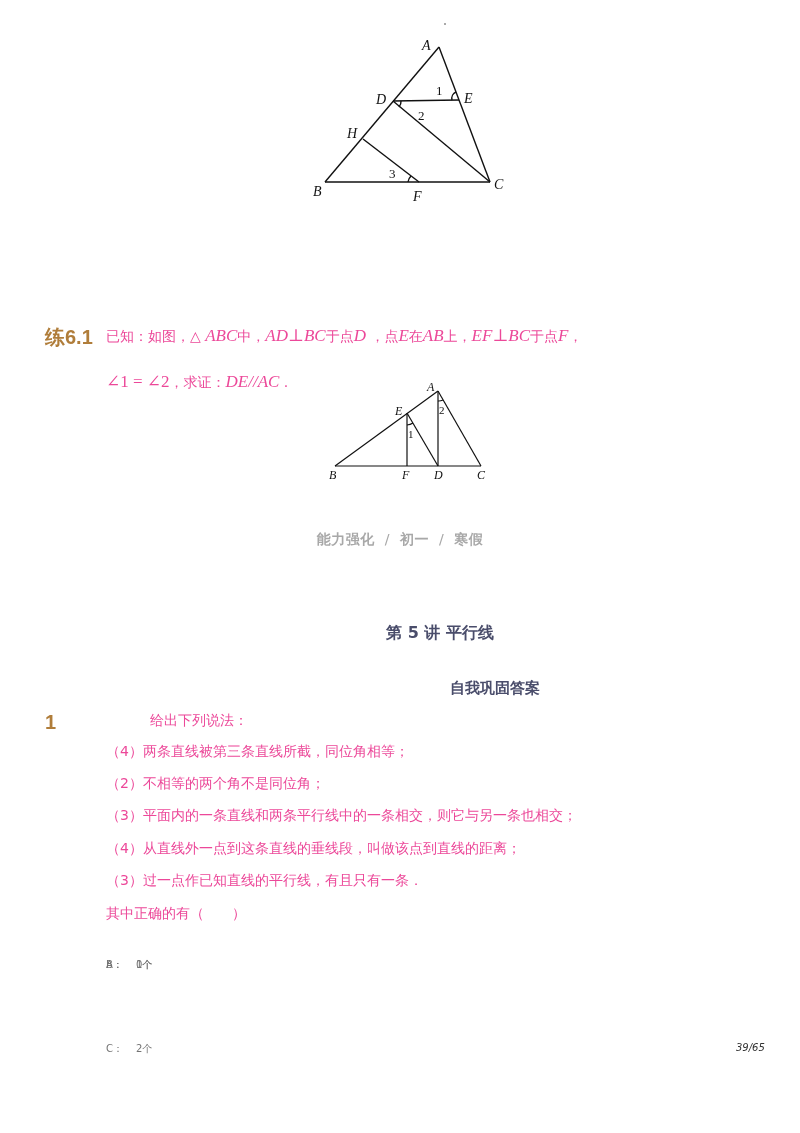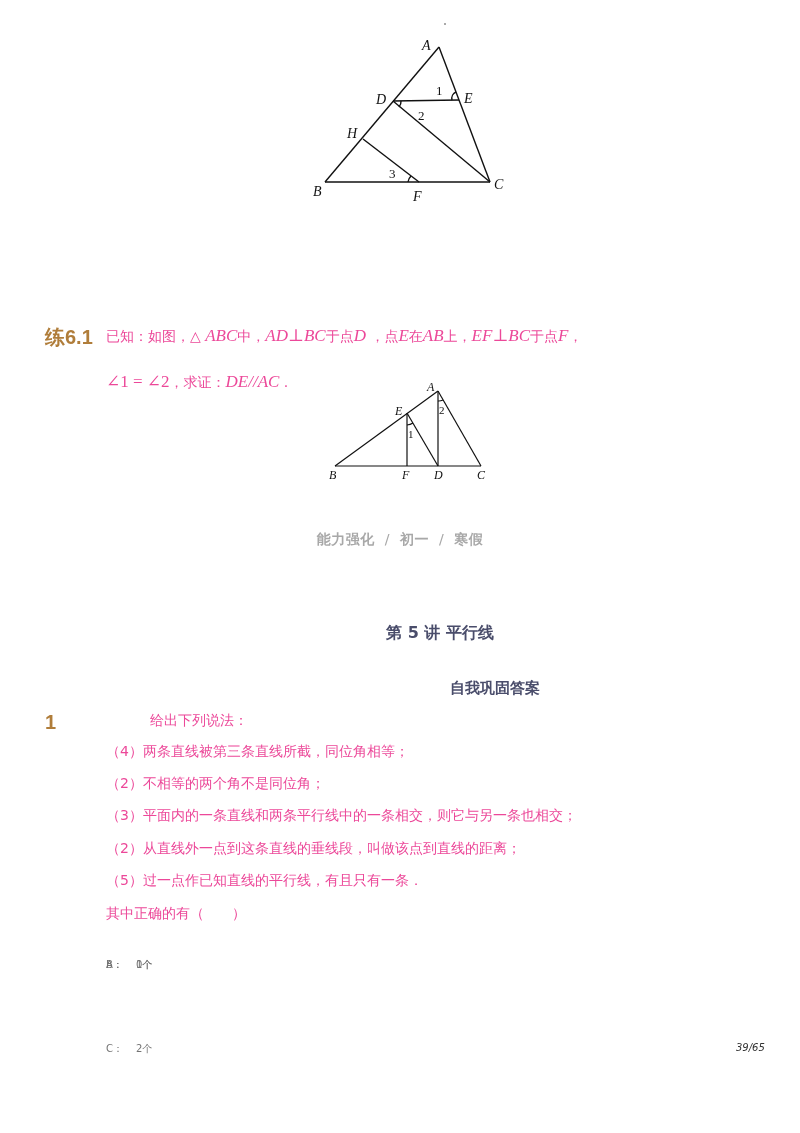--- a/index.html
+++ b/index.html
@@ -83,22 +83,22 @@
 </div>
 
 <div class="lecture-title">第 5 讲  平行线</div>
 <div class="section-title">自我巩固答案</div>
 
 <div class="q-label" style="left:45px; top:711px;">1</div>
 <div class="line" style="left:106px; top:712px;margin-left:44px;">给出下列说法：</div>
 <div class="line" style="left:106px; top:743px;">（4）两条直线被第三条直线所截，同位角相等；</div>
 <div class="line" style="left:106px; top:775px;">（2）不相等的两个角不是同位角；</div>
 <div class="line" style="left:106px; top:807px;">（3）平面内的一条直线和两条平行线中的一条相交，则它与另一条也相交；</div>
-<div class="line" style="left:106px; top:840px;">（2）从直线外一点到这条直线的垂线段，叫做该点到直线的距离；</div>
-<div class="line" style="left:106px; top:872px;">（5）过一点作已知直线的平行线，有且只有一条．</div>
+<div class="line" style="left:106px; top:840px;">（4）从直线外一点到这条直线的垂线段，叫做该点到直线的距离；</div>
+<div class="line" style="left:106px; top:872px;">（3）过一点作已知直线的平行线，有且只有一条．</div>
 <div class="line" style="left:106px; top:905px;">其中正确的有（　　）</div>
 
 <div class="option" style="top:958px;">
   <span class="key">A：</span><span>0个</span>
 </div>
 <div class="option" style="top:951px;margin-top:7px;">
   <span class="key">B：</span><span>1个</span>
 </div>
 <div class="option" style="top:1042px;">
   <span class="key">C：</span><span>2个</span>

